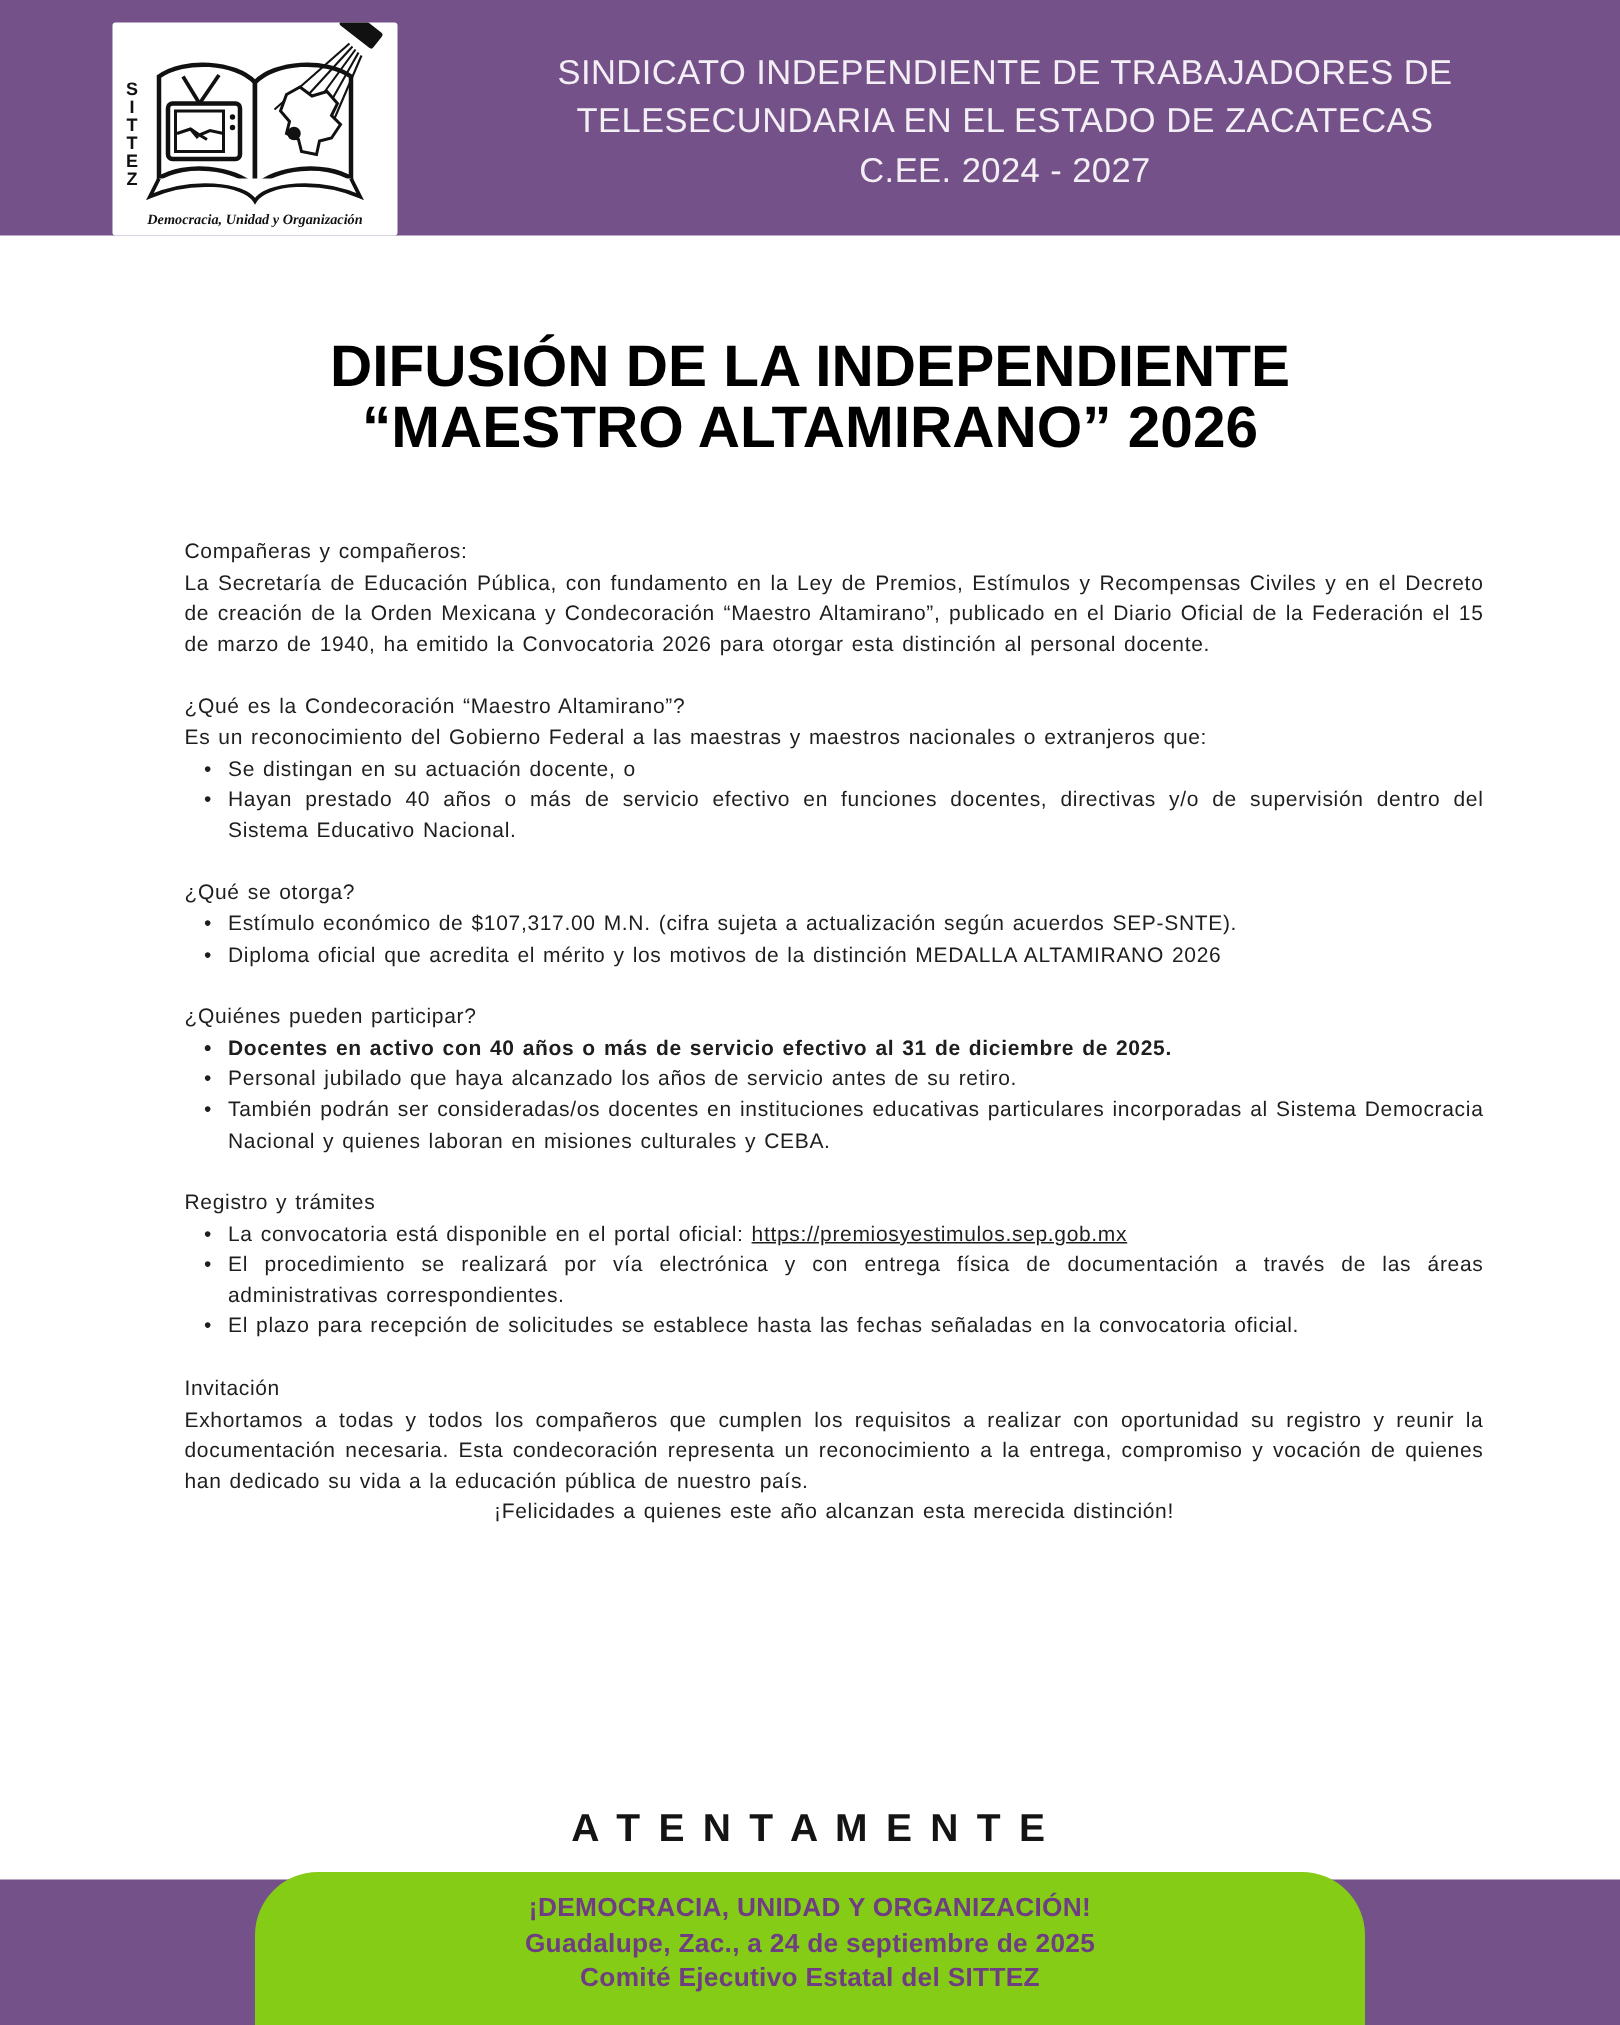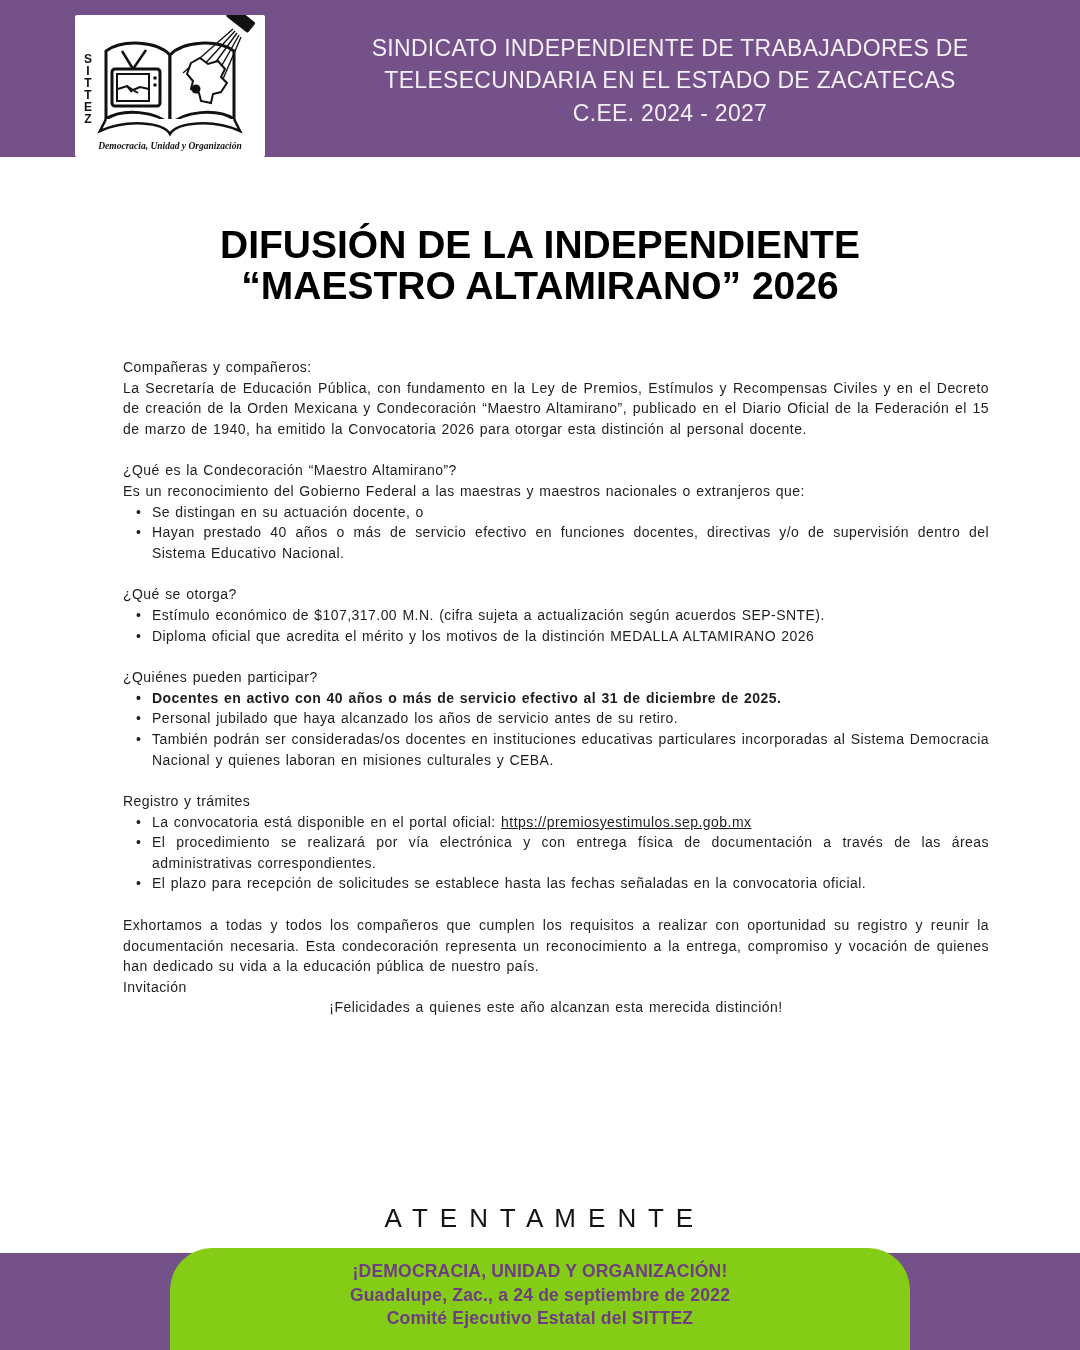--- a/index.html
+++ b/index.html
@@ -53,21 +53,21 @@
     position: absolute; left: 13px; top: 0;
   }
   .content li.strong { font-weight: bold; }
   .content a.portal-link { color: inherit; text-decoration: underline; }
   .congrats-line { text-align: center; }
 
   
   .atentamente {
     position: absolute; left: 0; right: 0; top: 1203px;
     text-align: center; color: #141414;
-    font-size: 26px; letter-spacing: 2.5px; font-weight: 400;
+    font-size: 26px; letter-spacing: 2.5px; font-weight: 700;
   }
   .footer-band {
     position: absolute; left: 0; bottom: 0; width: 1080px; height: 97px;
     background: #75518a; z-index: 1;
   }
   .footer-box {
     position: absolute; left: 170px; top: 1248px; width: 740px; height: 102px;
     background: #84cc16; border-radius: 42px 42px 0 0; z-index: 2;
     text-align: center; padding-top: 12px;
     color: #6f3d82; font-weight: bold; font-size: 17.5px; line-height: 23.5px;
@@ -182,28 +182,28 @@
     <ul>
       <li>
         <span>La convocatoria está disponible en el portal oficial: </span><a class="portal-link" href="#">https://premiosyestimulos.sep.gob.mx</a>
       </li>
       <li>El procedimiento se realizará por vía electrónica y con entrega física de documentación a través de las áreas administrativas correspondientes.</li>
       <li>El plazo para recepción de solicitudes se establece hasta las fechas señaladas en la convocatoria oficial.</li>
     </ul>
   </div>
 
   <div class="section">
+    <p>Invitación</p>
     <p>Exhortamos a todas y todos los compañeros que cumplen los requisitos a realizar con oportunidad su registro y reunir la documentación necesaria. Esta condecoración representa un reconocimiento a la entrega, compromiso y vocación de quienes han dedicado su vida a la educación pública de nuestro país.</p>
-    <p>Invitación</p>
     <div class="congrats-line">¡Felicidades a quienes este año alcanzan esta merecida distinción!</div>
   </div>
 
 </div>
 
 <div class="atentamente">A T E N T A M E N T E</div>
 
 <div class="footer-band"></div>
 
 <div class="footer-box">
   <div>¡DEMOCRACIA, UNIDAD Y ORGANIZACIÓN!</div>
-  <div>Guadalupe, Zac., a 24 de septiembre de 2022</div>
+  <div>Guadalupe, Zac., a 24 de septiembre de 2025</div>
   <div>Comité Ejecutivo Estatal del SITTEZ</div>
 </div>
 
 </body></html>

